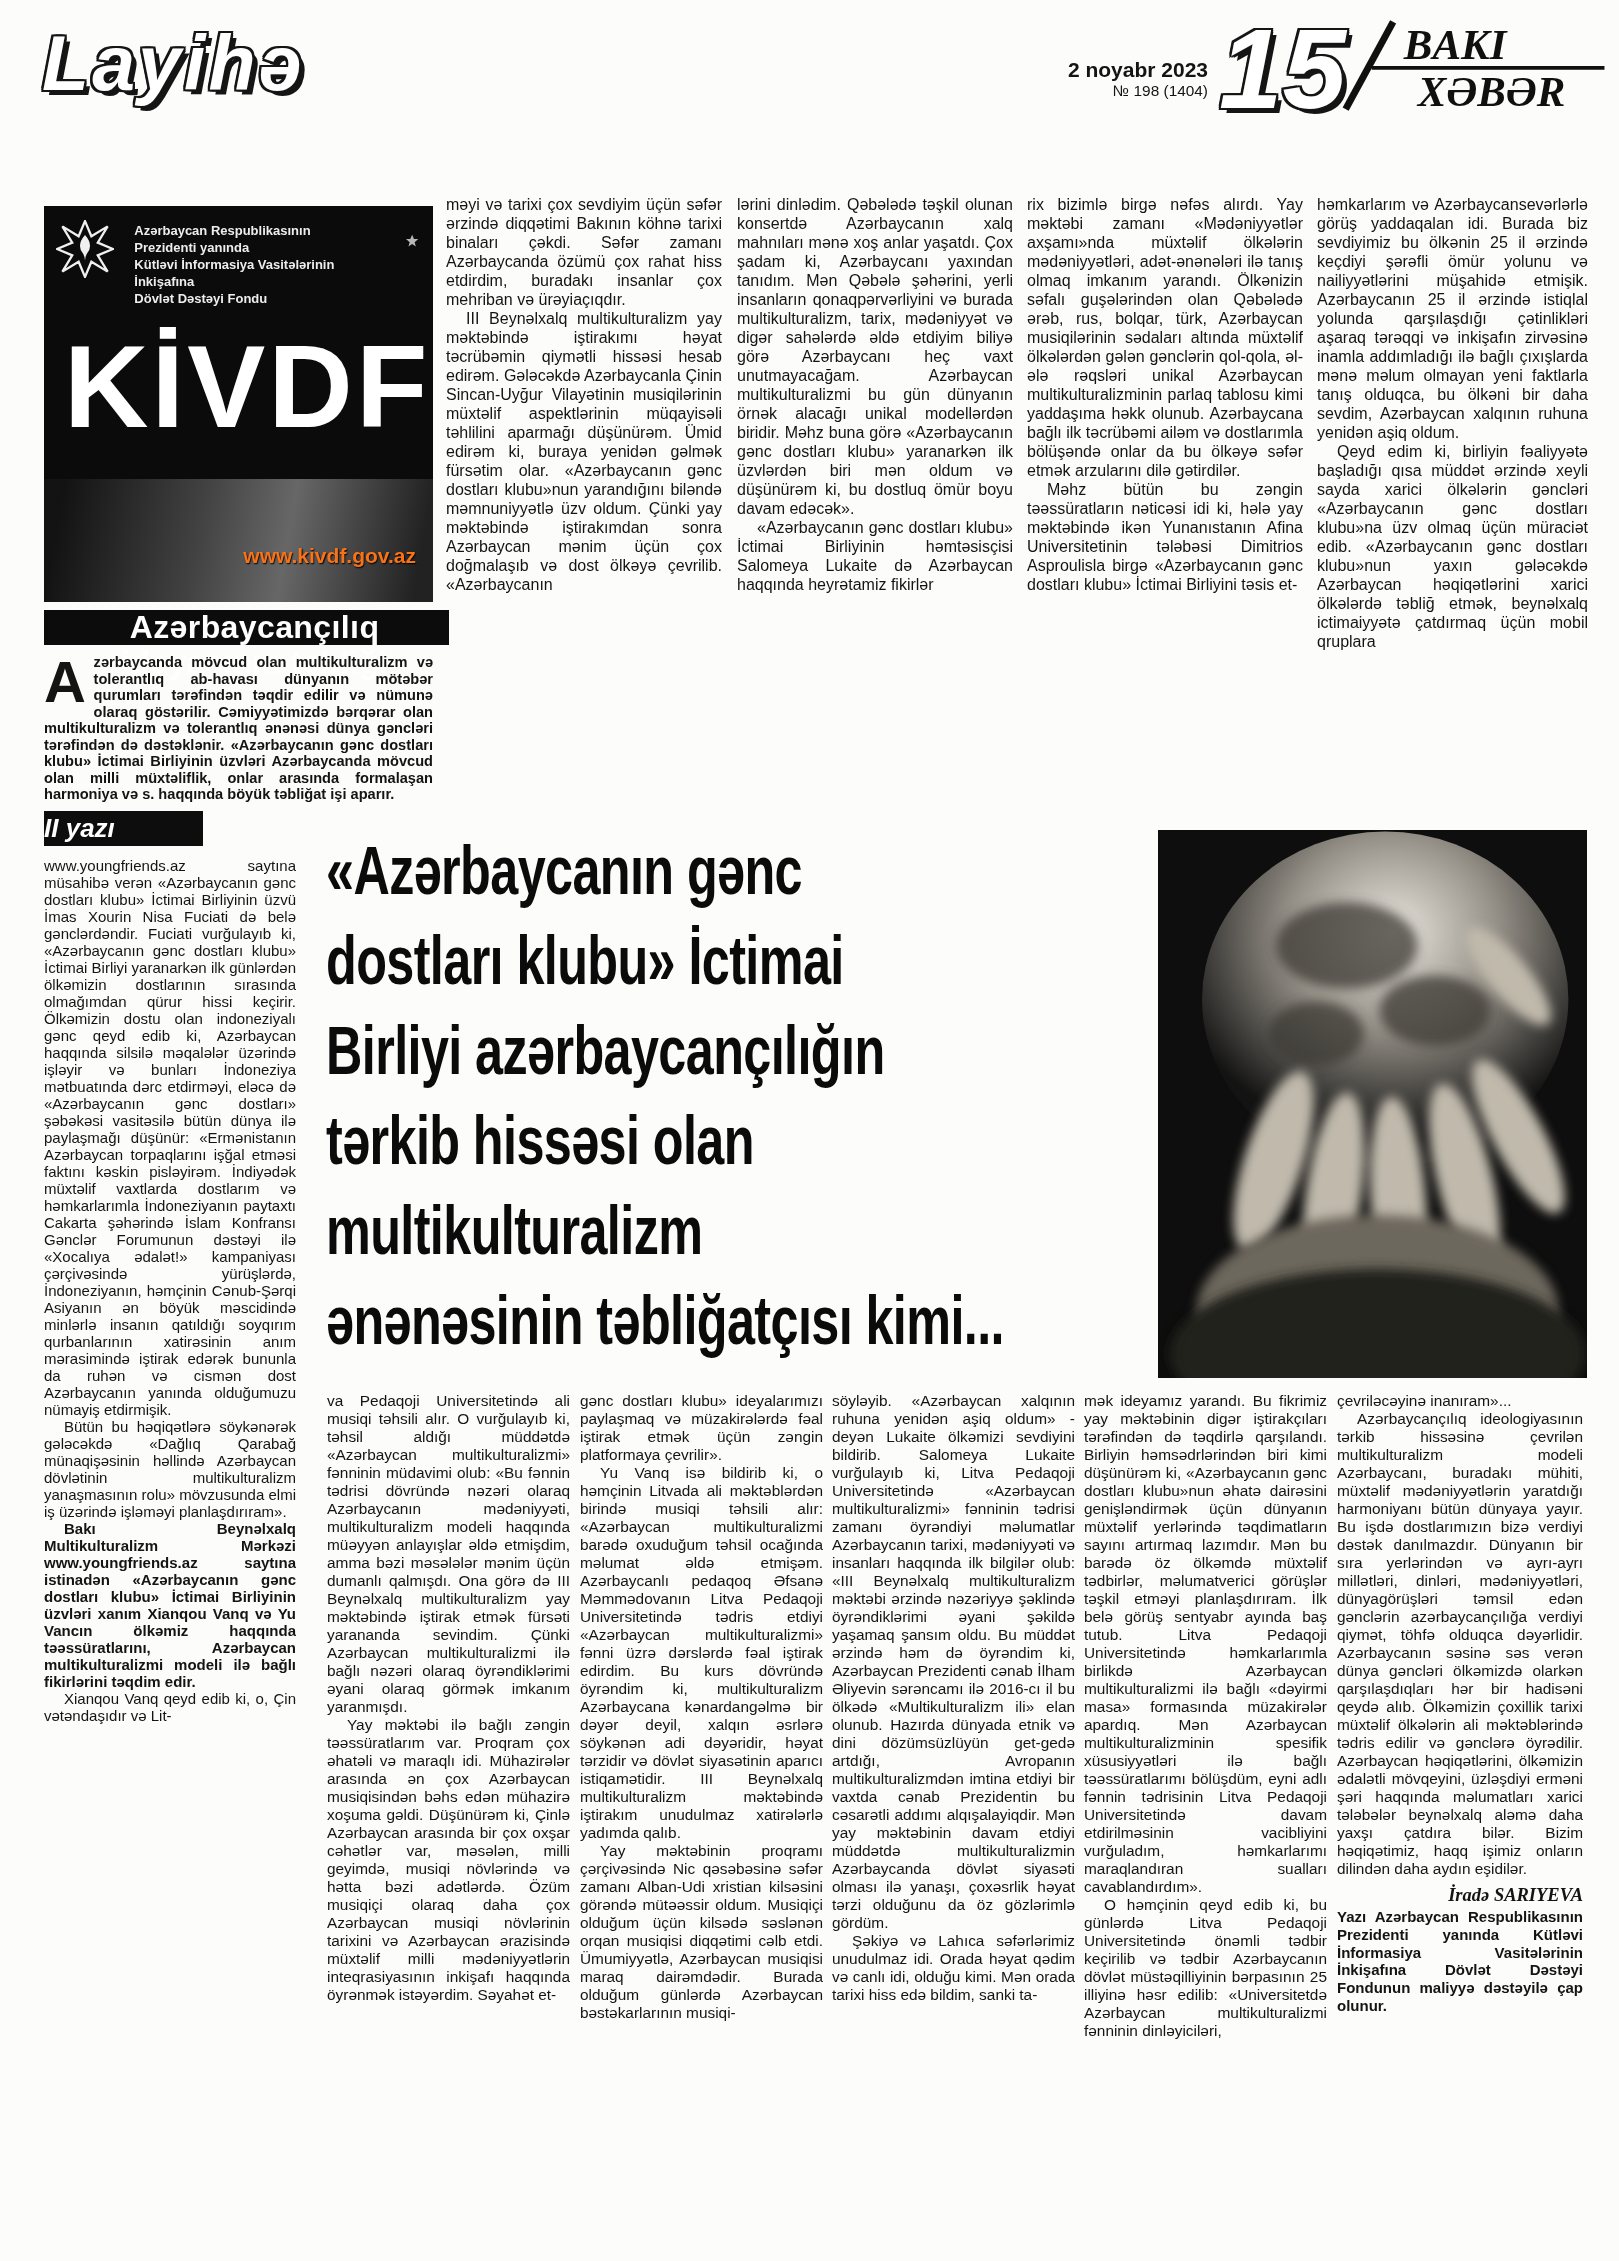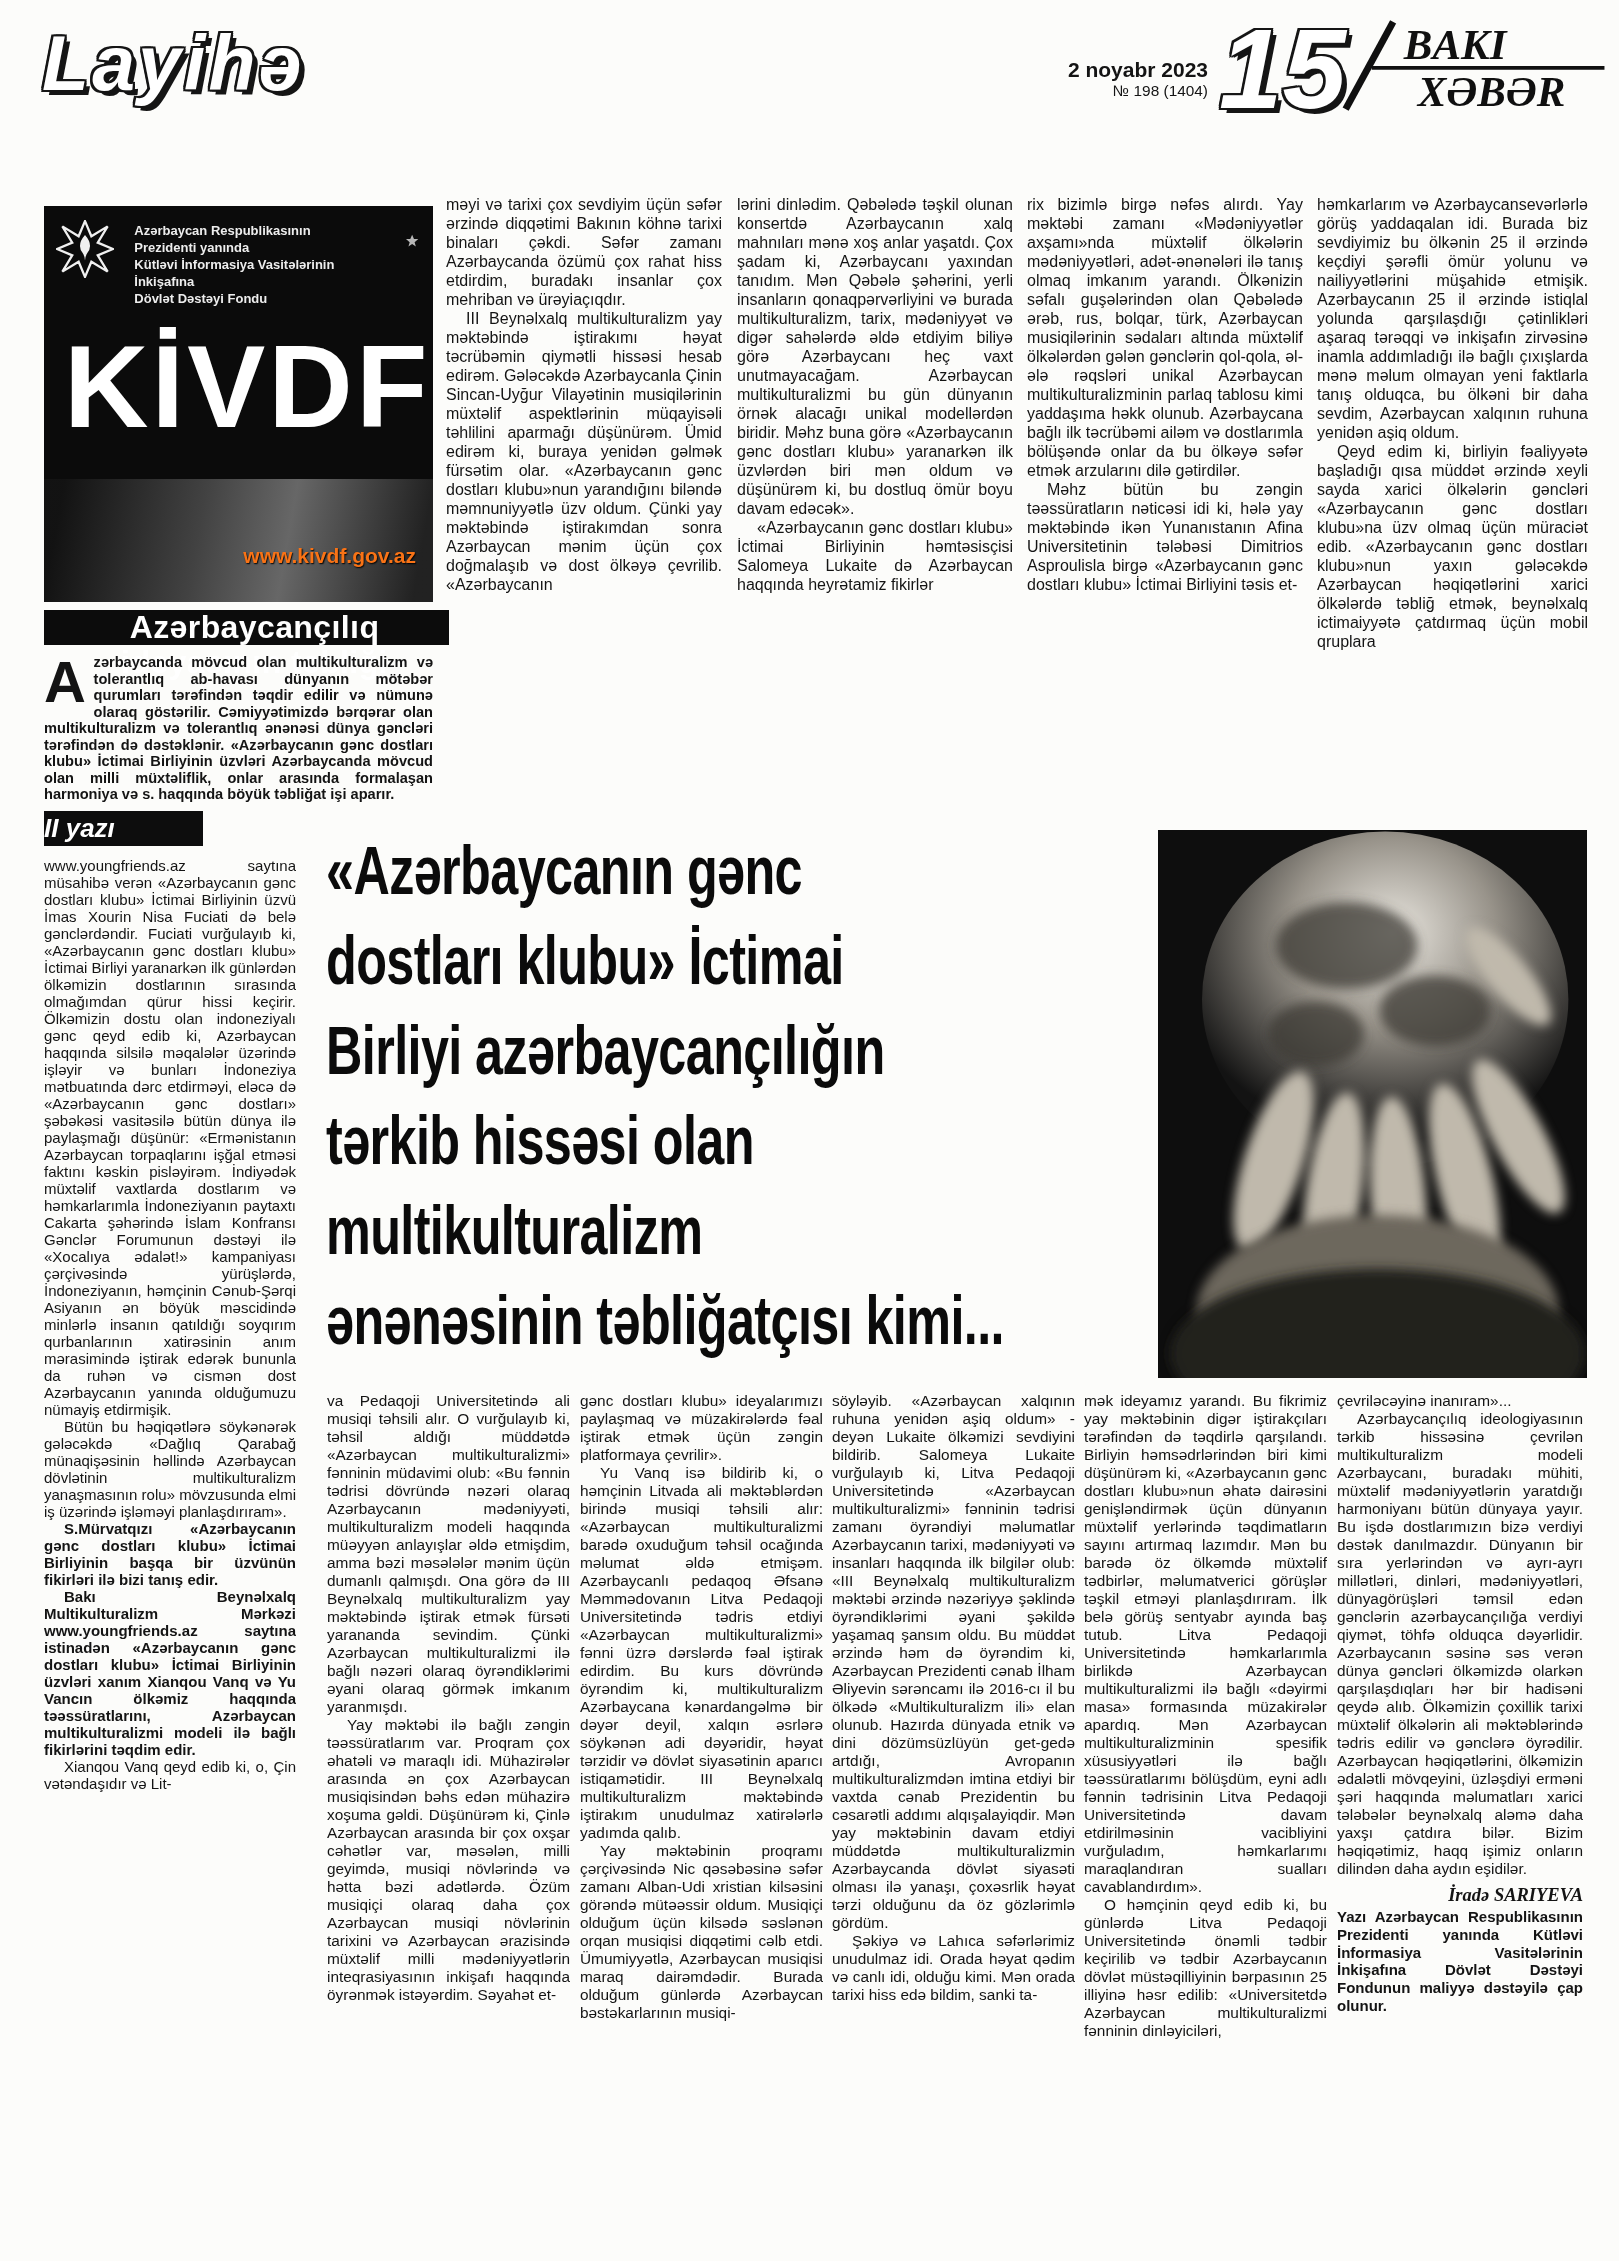--- a/index.html
+++ b/index.html
@@ -158,21 +158,20 @@
     </div>
   <div class="col top-col tc4">
       <p>həmkarlarım və Azərbaycansevərlərlə görüş yaddaqalan idi. Burada biz sevdiyimiz bu ölkənin 25 il ərzində keçdiyi şərəfli ömür yolunu və nailiyyətlərini müşahidə etmişik. Azərbaycanın 25 il ərzində istiqlal yolunda qarşılaşdığı çətinlikləri aşaraq tərəqqi və inkişafın zirvəsinə inamla addımladığı ilə bağlı çıxışlarda mənə məlum olmayan yeni faktlarla tanış olduqca, bu ölkəni bir daha sevdim, Azərbaycan xalqının ruhuna yenidən aşiq oldum.</p>
       <p>Qeyd edim ki, birliyin fəaliyyətə başladığı qısa müddət ərzində xeyli sayda xarici ölkələrin gəncləri «Azərbaycanın gənc dostları klubu»na üzv olmaq üçün müraciət edib. «Azərbaycanın gənc dostları klubu»nun yaxın gələcəkdə Azərbaycan həqiqətlərini xarici ölkələrdə təbliğ etmək, beynəlxalq ictimaiyyətə çatdırmaq üçün mobil qruplara</p>
     </div>
 
   <div class="label2">II yazı</div>
   <div class="col left-col">
       <p>www.youngfriends.az saytına müsahibə verən «Azərbaycanın gənc dostları klubu» İctimai Birliyinin üzvü İmas Xourin Nisa Fuciati də belə gənclərdəndir. Fuciati vurğulayıb ki, «Azərbaycanın gənc dostları klubu» İctimai Birliyi yaranarkən ilk günlərdən ölkəmizin dostlarının sırasında olmağımdan qürur hissi keçirir. Ölkəmizin dostu olan indoneziyalı gənc qeyd edib ki, Azərbaycan haqqında silsilə məqalələr üzərində işləyir və bunları İndoneziya mətbuatında dərc etdirməyi, eləcə də «Azərbaycanın gənc dostları» şəbəkəsi vasitəsilə bütün dünya ilə paylaşmağı düşünür: «Ermənistanın Azərbaycan torpaqlarını işğal etməsi faktını kəskin pisləyirəm. İndiyədək müxtəlif vaxtlarda dostlarım və həmkarlarımla İndoneziyanın paytaxtı Cakarta şəhərində İslam Konfransı Gənclər Forumunun dəstəyi ilə «Xocalıya ədalət!» kampaniyası çərçivəsində yürüşlərdə, İndoneziyanın, həmçinin Cənub-Şərqi Asiyanın ən böyük məscidində minlərlə insanın qatıldığı soyqırım qurbanlarının xatirəsinin anım mərasimində iştirak edərək bununla da ruhən və cismən dost Azərbaycanın yanında olduğumuzu nümayiş etdirmişik.</p>
       <p>Bütün bu həqiqətlərə söykənərək gələcəkdə «Dağlıq Qarabağ münaqişəsinin həllində Azərbaycan dövlətinin multikulturalizm yanaşmasının rolu» mövzusunda elmi iş üzərində işləməyi planlaşdırıram».</p>
-      <p class="bold">S.Mürvatqızı «Azərbaycanın gənc dostları klubu» İctimai Birliyinin başqa bir üzvünün fikirləri ilə bizi tanış edir.</p>
       <p class="bold">Bakı Beynəlxalq Multikulturalizm Mərkəzi www.youngfriends.az saytına istinadən «Azərbaycanın gənc dostları klubu» İctimai Birliyinin üzvləri xanım Xianqou Vanq və Yu Vancın ölkəmiz haqqında təəssüratlarını, Azərbaycan multikulturalizmi modeli ilə bağlı fikirlərini təqdim edir.</p>
       <p>Xianqou Vanq qeyd edib ki, o, Çin vətəndaşıdır və Lit-</p>
     </div>
 
   <div class="headline">
       <p>«Azərbaycanın gənc</p>
       <p>dostları klubu» İctimai</p>
       <p>Birliyi azərbaycançılığın</p>
       <p>tərkib hissəsi olan</p>
       <p>multikulturalizm</p>

